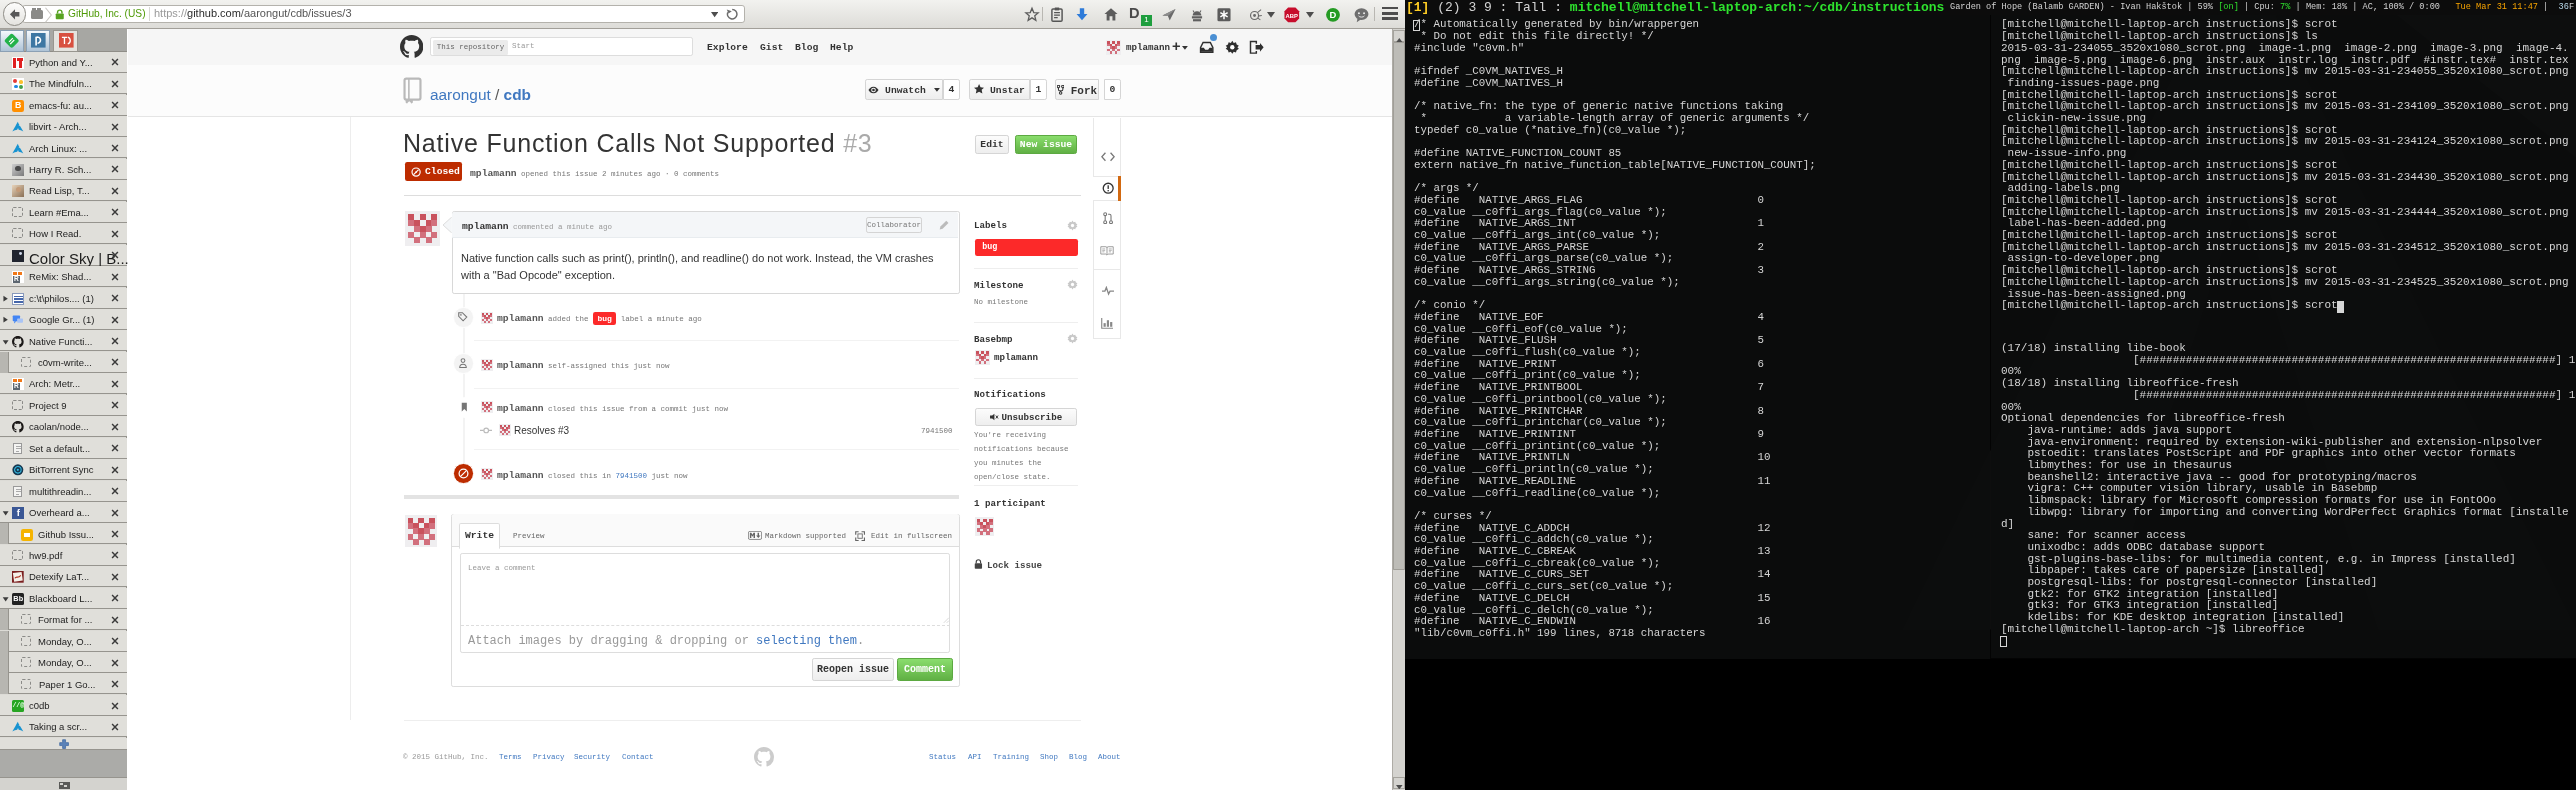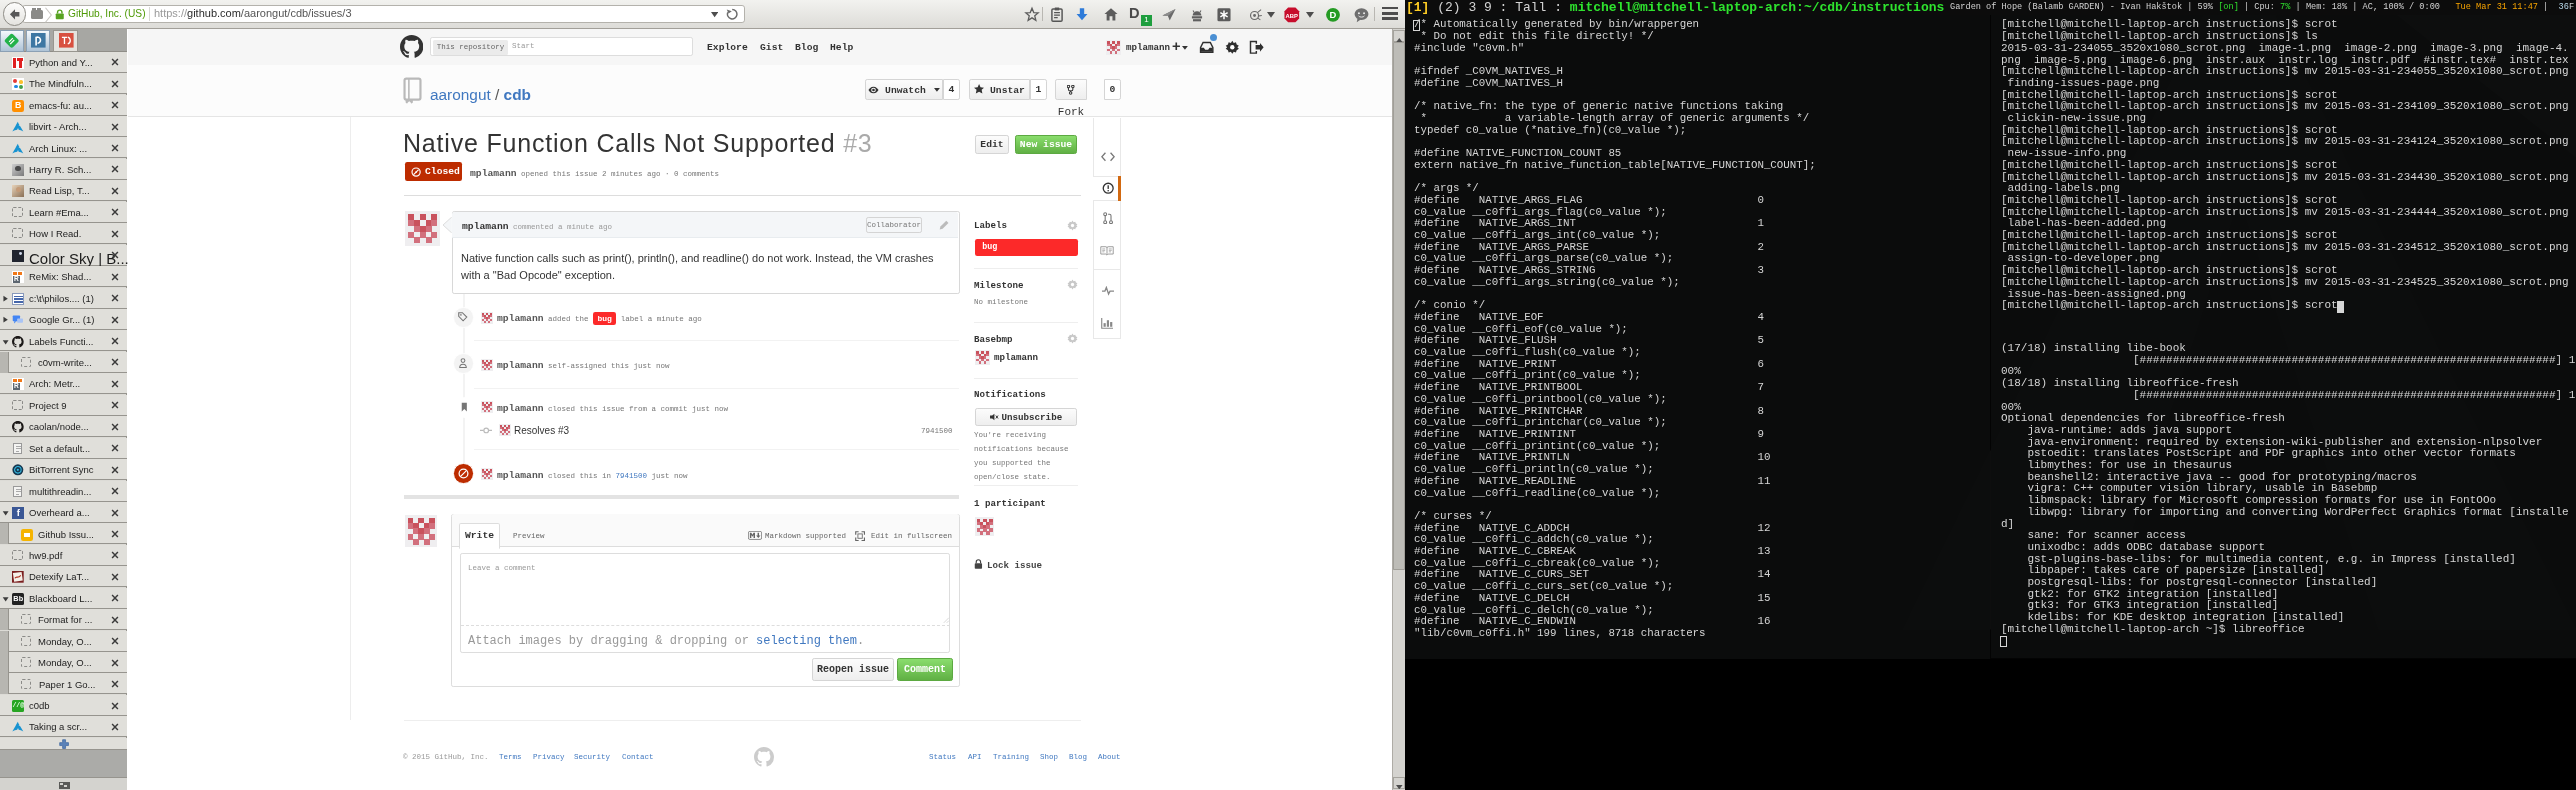--- a/index.html
+++ b/index.html
@@ -232,21 +232,21 @@
 <svg class="abs" style="left:111px;top:316px" width="8" height="8" viewBox="0 0 11 11">
     <path d="M1.5 1.5 L9.5 9.5 M9.5 1.5 L1.5 9.5" stroke="#3a3a3a" stroke-width="2"></path>
   </svg>
 <div class="abs" style="left:0;top:330px;width:127px;height:21.4px;background:#e0dfda;border-bottom:0.7px solid #96948e"></div>
 <svg class="abs" style="left:12.4px;top:336px" width="11.7" height="11.7" viewBox="0 0 16 16">
     <path d="M8 0C3.58 0 0 3.58 0 8c0 3.54 2.29 6.53 5.47 7.59.4.07.55-.17.55-.38 0-.19-.01-.82-.01-1.49-2.01.37-2.53-.49-2.69-.94-.09-.23-.48-.94-.82-1.13-.28-.15-.68-.52-.01-.53.63-.01 1.08.58 1.23.82.72 1.21 1.87.87 2.33.66.07-.52.28-.87.51-1.07-1.78-.2-3.64-.89-3.64-3.95 0-.87.31-1.59.82-2.15-.08-.2-.36-1.02.08-2.12 0 0 .67-.21 2.2.82.64-.18 1.32-.27 2-.27s1.36.09 2 .27c1.53-1.04 2.2-.82 2.2-.82.44 1.1.16 1.92.08 2.12.51.56.82 1.27.82 2.15 0 3.07-1.87 3.75-3.65 3.95.29.25.54.73.54 1.48 0 1.07-.01 1.93-.01 2.2 0 .21.15.46.55.38A8.013 8.013 0 0016 8c0-4.42-3.58-8-8-8z" fill="#1b1817"></path>
   </svg>
 <svg class="abs" style="left:2.2px;top:338px" width="7.3" height="7.3" viewBox="0 0 10 10">
     <path d="M1 3 L9 3 L5 9 Z" fill="#3c3c3c"></path>
   </svg>
-<div class="abs" style="left:29px;top:336px;font-size:9.5px;color:#1c1c1c;white-space:nowrap">Labels Functi...</div>
+<div class="abs" style="left:29px;top:336px;font-size:9.5px;color:#1c1c1c;white-space:nowrap">Native Functi...</div>
 <svg class="abs" style="left:111px;top:337px" width="8" height="8" viewBox="0 0 11 11">
     <path d="M1.5 1.5 L9.5 9.5 M9.5 1.5 L1.5 9.5" stroke="#3a3a3a" stroke-width="2"></path>
   </svg>
 <div class="abs" style="left:0;top:352px;width:127px;height:21.4px;background:#e0dfda;border-bottom:0.7px solid #96948e"></div>
 <div class="abs" style="left:0;top:352px;width:8.8px;height:21.4px;background:#b7b6b1;border-right:0.7px solid #96948e"></div>
 <div class="abs" style="left:21px;top:357px;width:10.2px;height:10.2px;border:0.7px dashed #8b8b88;border-radius:1.5px"></div>
 <div class="abs" style="left:38px;top:357px;font-size:9.5px;color:#1c1c1c;white-space:nowrap">c0vm-write...</div>
 <svg class="abs" style="left:111px;top:358px" width="8" height="8" viewBox="0 0 11 11">
     <path d="M1.5 1.5 L9.5 9.5 M9.5 1.5 L1.5 9.5" stroke="#3a3a3a" stroke-width="2"></path>
   </svg>
@@ -456,21 +456,21 @@
 <div class="abs" style="left:865px;top:79px;width:78px;height:21px;background:linear-gradient(#fcfcfc,#eee);border:0.7px solid #d5d5d5;border-radius:2.2px 0 0 2.2px;font-size:9.7px;font-weight:bold;color:#333;text-align:center;line-height:20px" class2="mono"><span class="mono"><svg width="11" height="8" viewBox="0 0 16 12" style="vertical-align:-0.7px">
         <path d="M8 1 C4 1 1.5 4 .5 6 C1.5 8 4 11 8 11 s6.5-3 7.5-5 C14.5 4 12 1 8 1 Z M8 9.5 A3.5 3.5 0 1 1 8 2.5 a3.5 3.5 0 0 1 0 7 Z M8 8 a2 2 0 1 1 0-4 a2 2 0 0 1 0 4 Z" fill="#333"></path>
       </svg> Unwatch <svg width="5.9" height="3.7" viewBox="0 0 8 5" style="vertical-align:1.5px;margin-left:2.2px">
         <path d="M0 0 h8 L4 5 Z" fill="#333"></path>
       </svg></span></div>
 <div class="abs mono" style="left:943px;top:79px;width:17px;height:21px;background:#fff;border:0.7px solid #d5d5d5;border-radius:0 2.2px 2.2px 0;font-size:9.7px;font-weight:bold;color:#333;text-align:center;line-height:20px">4</div>
 <div class="abs" style="left:969px;top:79px;width:61px;height:21px;background:linear-gradient(#fcfcfc,#eee);border:0.7px solid #d5d5d5;border-radius:2.2px 0 0 2.2px;font-size:9.7px;font-weight:bold;color:#333;text-align:center;line-height:20px" class2="mono"><span class="mono"><svg width="10.2" height="9.5" viewBox="0 0 14 13" style="vertical-align:-0.7px">
         <path d="M7 0 L9 4.5 L14 5 L10.5 8 L11.5 13 L7 10.5 L2.5 13 L3.5 8 L0 5 L5 4.5 Z" fill="#333"></path>
       </svg> Unstar</span></div>
 <div class="abs mono" style="left:1030px;top:79px;width:17px;height:21px;background:#fff;border:0.7px solid #d5d5d5;border-radius:0 2.2px 2.2px 0;font-size:9.7px;font-weight:bold;color:#333;text-align:center;line-height:20px">1</div>
-<div class="abs" style="left:1055px;top:79px;width:32px;height:21px;background:linear-gradient(#fcfcfc,#eee);border:0.7px solid #d5d5d5;border-radius:2.2px 0 0 2.2px;font-size:11px;font-weight:normal;color:#333;text-align:center;line-height:20px" class2="mono"><span class="mono"><svg width="7.3" height="9.5" viewBox="0 0 10 13" style="vertical-align:-0.7px">
+<div class="abs" style="left:1055px;top:79px;width:44px;height:21px;background:linear-gradient(#fcfcfc,#eee);border:0.7px solid #d5d5d5;border-radius:2.2px 0 0 2.2px;font-size:11px;font-weight:bold;color:#333;text-align:center;line-height:20px" class2="mono"><span class="mono"><svg width="7.3" height="9.5" viewBox="0 0 10 13" style="vertical-align:-0.7px">
         <circle cx="2" cy="2" r="1.7" fill="none" stroke="#333" stroke-width="1.4"></circle>
         <circle cx="8" cy="2" r="1.7" fill="none" stroke="#333" stroke-width="1.4"></circle>
         <circle cx="5" cy="11" r="1.7" fill="none" stroke="#333" stroke-width="1.4"></circle>
         <path d="M2 4 v2 a2 2 0 0 0 2 2 h2 a2 2 0 0 0 2-2 V4 M5 8 v1.5" stroke="#333" stroke-width="1.4" fill="none"></path>
       </svg> Fork</span></div>
 <div class="abs mono" style="left:1104px;top:79px;width:17px;height:21px;background:#fff;border:0.7px solid #d5d5d5;border-radius:0 2.2px 2.2px 0;font-size:9.7px;font-weight:bold;color:#333;text-align:center;line-height:20px">0</div>
 <div class="abs" style="left:403px;top:129px;font-size:25px;color:#333;letter-spacing:0.8px">Native Function Calls Not Supported <span style="color:#aaa">#3</span></div>
 <div class="abs mono" style="left:975px;top:135px;width:34px;height:19px;background:linear-gradient(#fcfcfc,#eee);border:0.7px solid #d5d5d5;border-radius:2.2px;font-size:9.7px;font-weight:bold;color:#333;text-align:center;line-height:17.6px">Edit</div>
 <div class="abs mono" style="left:1015px;top:135px;width:62px;height:19px;background:linear-gradient(#8add6d,#60b044);border:0.7px solid #5ca941;border-radius:2.2px;font-size:9.7px;font-weight:bold;color:#fff;text-align:center;line-height:17.6px">New issue</div>
 <div class="abs" style="left:405px;top:162px;width:57px;height:19px;background:#bd2c00;border-radius:2.2px"></div>
@@ -712,21 +712,21 @@
   </div>
 <div class="abs mono" style="left:994px;top:352px;font-size:9.2px;font-weight:bold;color:#333">mplamann</div>
 <div class="abs" style="left:974px;top:378px;width:104px;height:0.7px;background:#eee"></div>
 <div class="abs mono" style="left:974px;top:389px;font-size:9.2px;font-weight:bold;color:#333">Notifications</div>
 <div class="abs mono" style="left:975px;top:408px;width:102px;height:18.3px;background:linear-gradient(#fcfcfc,#eee);border:0.7px solid #d5d5d5;border-radius:2.2px;font-size:9.2px;font-weight:bold;color:#333;text-align:center;line-height:17px"><svg width="8.8" height="8" viewBox="0 0 12 11" style="vertical-align:-0.7px;margin-right:2.9px">
       <path d="M0 3.5 h3 L6 1 V10 L3 7.5 H0 Z" fill="#333"></path>
       <path d="M8 3.5 L11 7.5 M11 3.5 L8 7.5" stroke="#333" stroke-width="1.3"></path>
     </svg>Unsubscribe</div>
 <div class="abs mono" style="left:974px;top:431px;font-size:7.5px;color:#777">You're receiving</div>
 <div class="abs mono" style="left:974px;top:445px;font-size:7.5px;color:#777">notifications because</div>
-<div class="abs mono" style="left:974px;top:459px;font-size:7.5px;color:#777">you supported the</div>
+<div class="abs mono" style="left:974px;top:459px;font-size:7.5px;color:#777">you minutes the</div>
 <div class="abs mono" style="left:974px;top:473px;font-size:7.5px;color:#777">open/close state.</div>
 <div class="abs" style="left:974px;top:485px;width:104px;height:0.7px;background:#eee"></div>
 <div class="abs mono" style="left:974px;top:498px;font-size:9.2px;font-weight:bold;color:#333">1 participant</div>
 <div class="abs" style="left:975px;top:517px;width:19px;height:19px;background:#efeef0">
     <div class="abs" style="left:1.6px;top:1.6px;width:3.5px;height:3.5px;background:#c9525d"></div>
     <div class="abs" style="left:8px;top:1.6px;width:3.5px;height:3.5px;background:#c9525d"></div>
     <div class="abs" style="left:14.3px;top:1.6px;width:3.5px;height:3.5px;background:#c9525d"></div>
     <div class="abs" style="left:1.6px;top:4.8px;width:3.5px;height:3.5px;background:#d2707d"></div>
     <div class="abs" style="left:4.8px;top:4.8px;width:3.5px;height:3.5px;background:#c9525d"></div>
     <div class="abs" style="left:11px;top:4.8px;width:3.5px;height:3.5px;background:#c9525d"></div>

